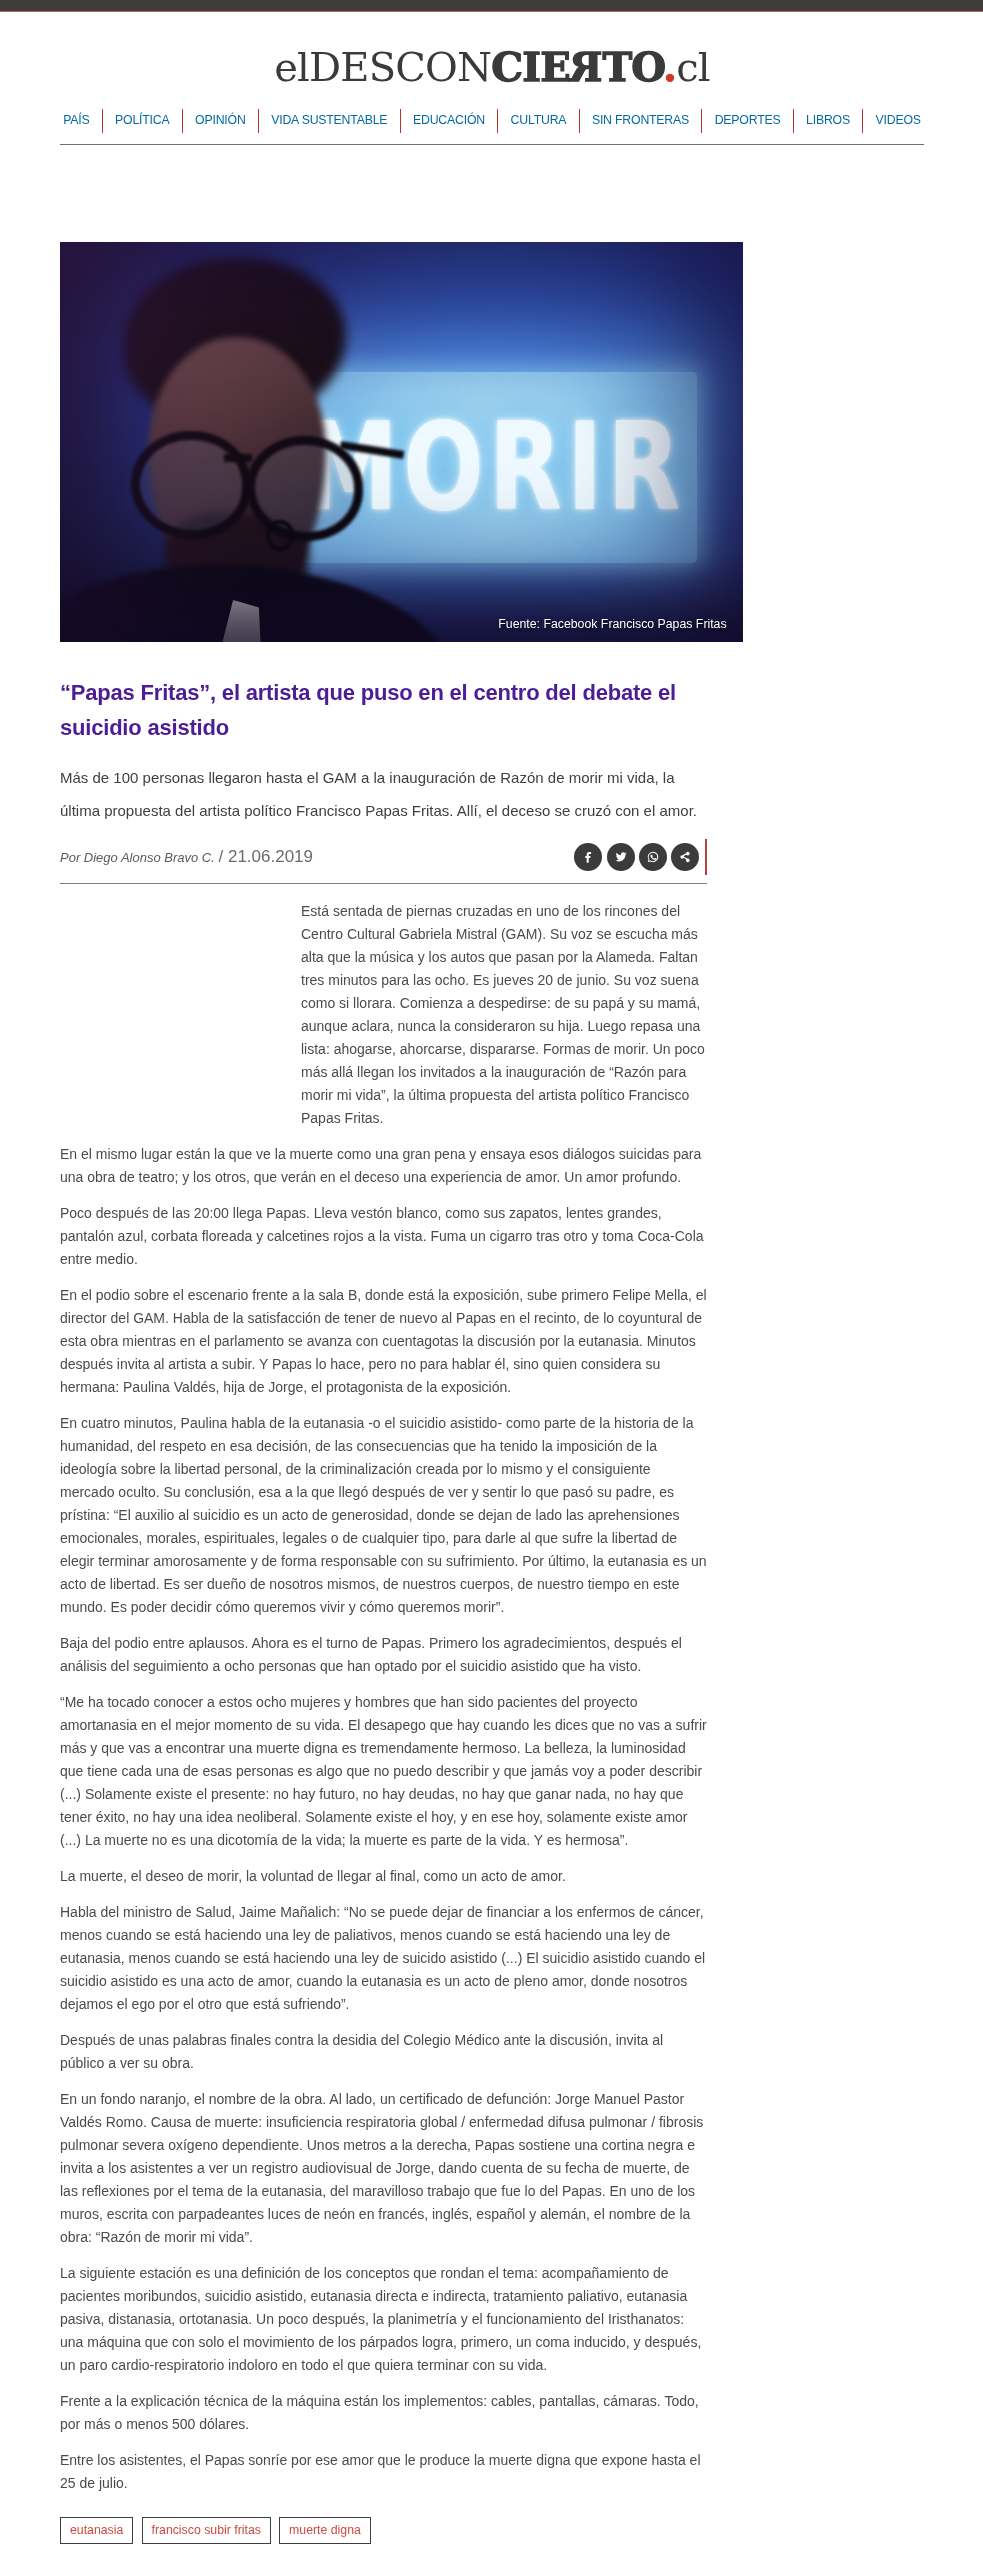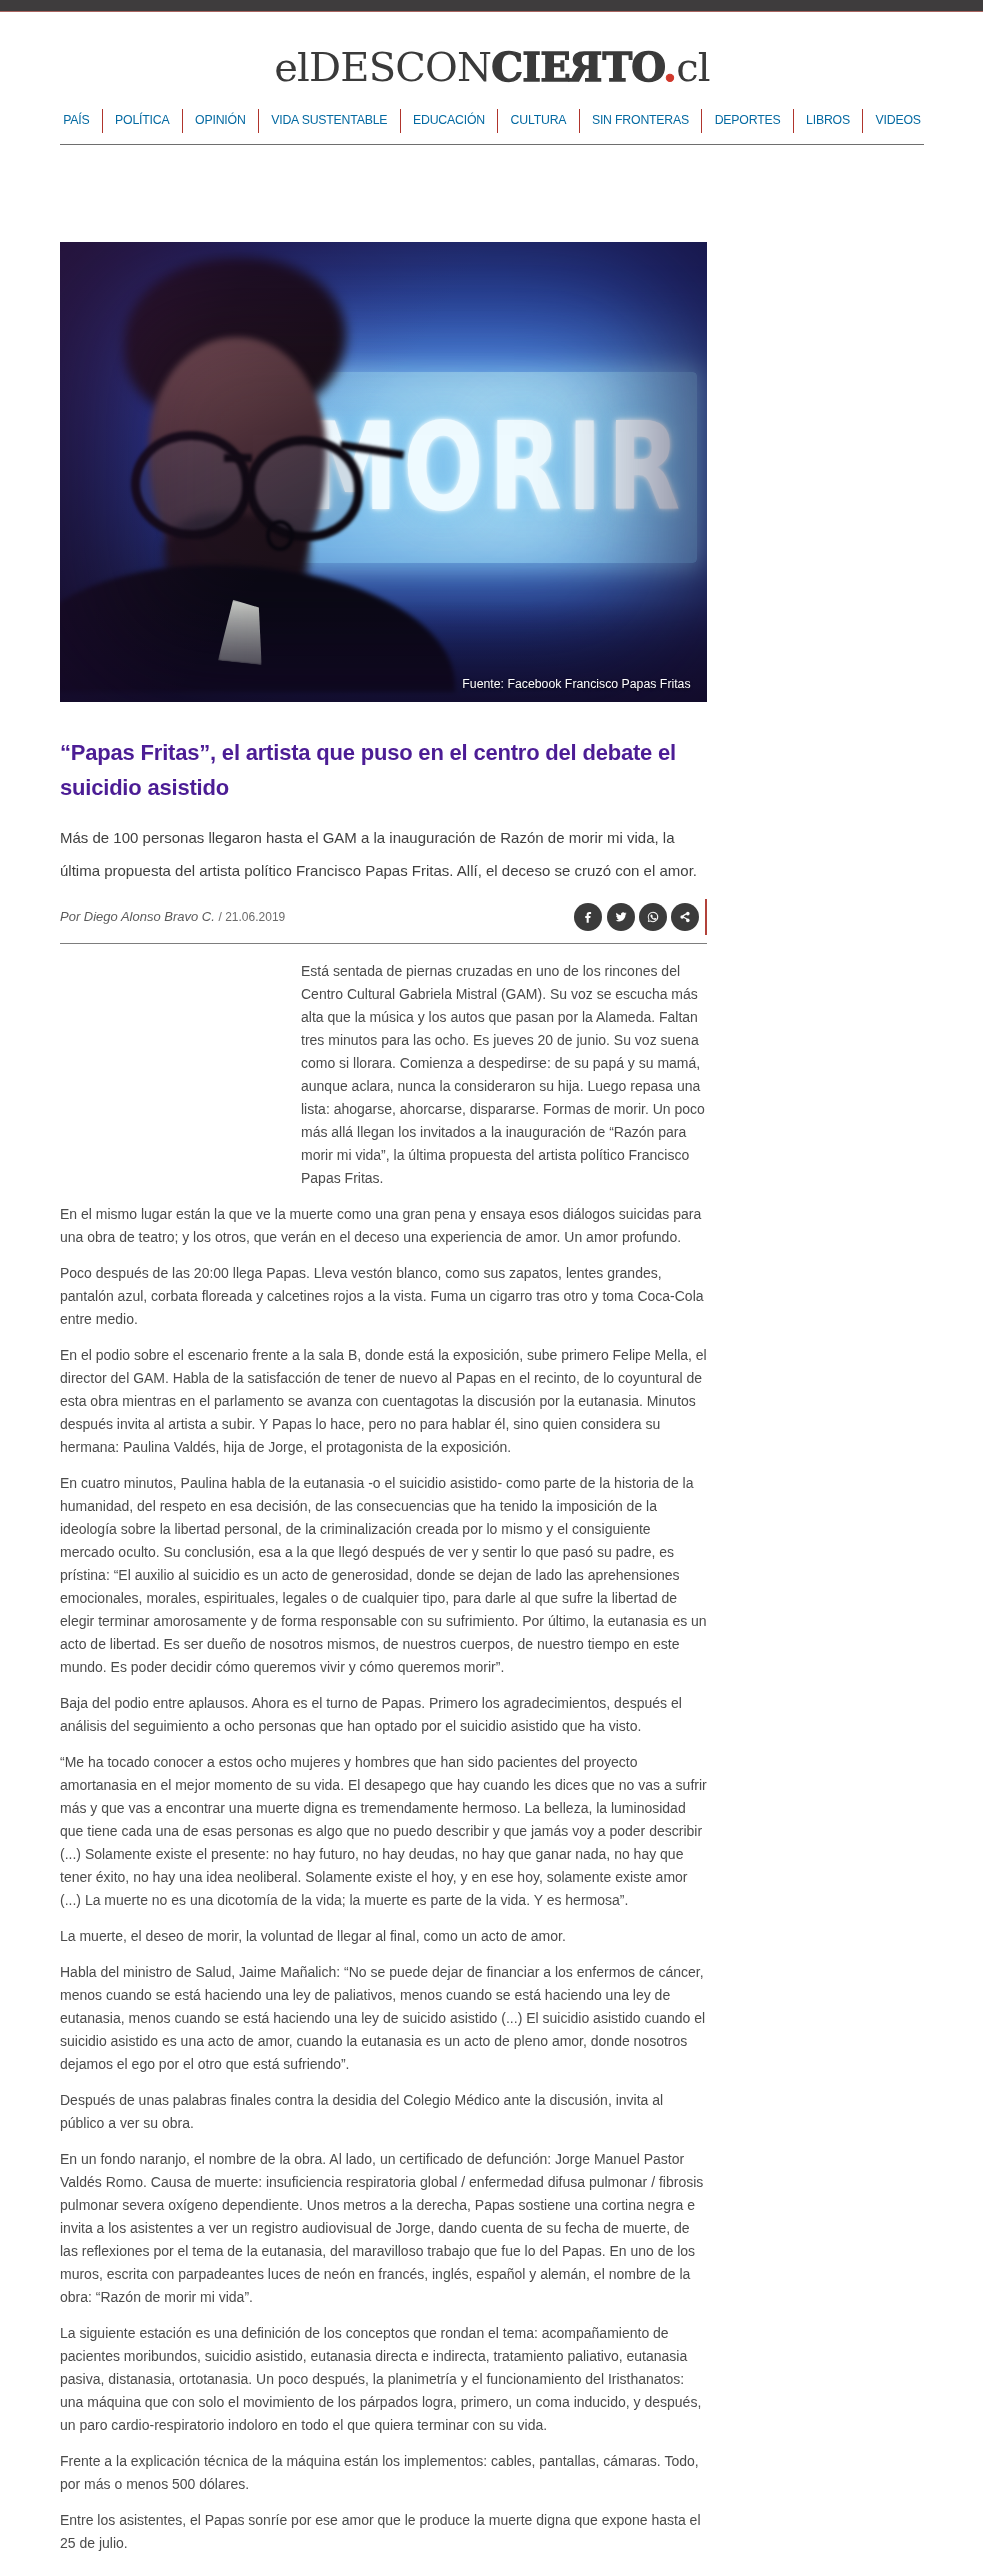--- a/index.html
+++ b/index.html
@@ -25,22 +25,22 @@
   .main-nav a{display:inline-block;padding:1.6px 12.3px;font-size:12.3px;line-height:21.4px;
               color:#0369a1;text-decoration:none;text-transform:uppercase;letter-spacing:-0.2px;}
   .nav-item-wrap{display:flex;}
   .nav-item-wrap + .nav-item-wrap{border-left:0.8px solid #b0342c;}
   .header-rule{margin:10.7px 60px 0;border:0;border-top:1.6px solid #6e6e6e;}
 
   
   .content{width:647px;margin-left:60px;}
 
   
-  .hero{position:relative;width:647px;height:460px;margin-top:97px;overflow:hidden;
-        background:radial-gradient(ellipse 526px 354px at 63% 35%, #3b6ad4 0%, #2c50b0 35%, #1e3182 60%, #16204f 82%, #10142f 100%);}
+  .hero{position:relative;width:647px;height:400px;margin-top:97px;overflow:hidden;
+        background:radial-gradient(ellipse 526px 354px at 63% 35%, #3b6ad4 0%, #2c50b0 35%, #1e3182 60%, #16204f 82%, #10142f 100%);padding-left:36px;}
   .hero .tint{position:absolute;inset:0;z-index:3;pointer-events:none;
         background:linear-gradient(125deg, rgba(122,46,110,0.38) 0%, rgba(122,46,110,0.12) 22%, transparent 45%),
                    linear-gradient(0deg, rgba(10,6,25,0.45) 0%, transparent 22%);}
   .hero .vignette{position:absolute;inset:0;z-index:3;pointer-events:none;
         box-shadow:inset 0 0 123px 45px rgba(22,10,45,0.62);}
   .neon-panel{position:absolute;left:232px;top:130px;width:405px;height:191px;border-radius:4.1px;z-index:1;
         background:radial-gradient(ellipse at 50% 45%, #d8f1fb 0%, #a9d9f2 40%, #7fbceb 75%, #6dabe3 100%);
         box-shadow:0 0 66px 28px rgba(108,178,238,0.55), 0 0 21.4px 5px rgba(160,215,245,0.7);}
   .neon-text{position:absolute;left:0;top:50%;width:100%;text-align:center;
         transform:translateY(-50%) scaleY(1.28);
@@ -70,21 +70,21 @@
         clip-path:polygon(20% 0,80% 8%,100% 100%,0 100%);transform:rotate(6deg);filter:blur(0.8px);}
   .hero figcaption{position:absolute;right:16.4px;bottom:10.7px;z-index:4;color:#ffffff;font-size:12.3px;
         text-shadow:0 0.8px 2.5px rgba(0,0,0,0.65);}
 
   
   .article-title{margin:33px 0 0;font-size:22px;font-weight:700;color:#4c1d95;line-height:35px;letter-spacing:-0.2px;}
   .article-lead{margin:16.4px 0 0;font-size:15px;line-height:33px;color:#3f3f3f;}
   .byline-row{margin-top:11.5px;display:flex;justify-content:space-between;align-items:center;}
   .byline{font-size:13px;color:#5b5b5b;}
   .byline .author{font-style:italic;}
-  .byline .date{font-style:normal;font-size:12px;color:#6b6b6b;}
+  .byline .date{font-style:normal;font-size:17px;color:#6b6b6b;}
   .share-group{display:flex;align-items:center;}
   .share-btn{width:28px;height:28px;margin-left:4.1px;border-radius:50%;background:#3b3b3b;border:0;padding:0;
              display:flex;align-items:center;justify-content:center;cursor:pointer;}
   .share-btn svg{width:18px;height:18px;fill:#ffffff;}
   .share-rule{width:2.5px;height:36px;background:#b2423a;margin-left:5.8px;}
   .byline-divider{border:0;border-top:0.8px solid #7d7d7d;margin:8.2px 0 0;}
 
   
   .article-body{margin-top:16.4px;}
   .article-body p{margin:0 0 13px;font-size:14px;line-height:23px;color:#4b4b4b;}
@@ -242,19 +242,19 @@
 
       <p>Frente a la explicación técnica de la máquina están los implementos: cables, pantallas, cámaras. Todo, por más o menos 500 dólares.</p>
 
       <p>Entre los asistentes, el Papas sonríe por ese amor que le produce la muerte digna que expone hasta el 25 de julio.</p>
     </div>
 
   <div class="tag-row">
 
       <a href="#">eutanasia</a>
 
-      <a href="#">francisco papas fritas</a>
+      <a href="#">francisco subir fritas</a>
 
       <a href="#">muerte digna</a>
     </div>
 
 </main>
 
 
 </body></html>

